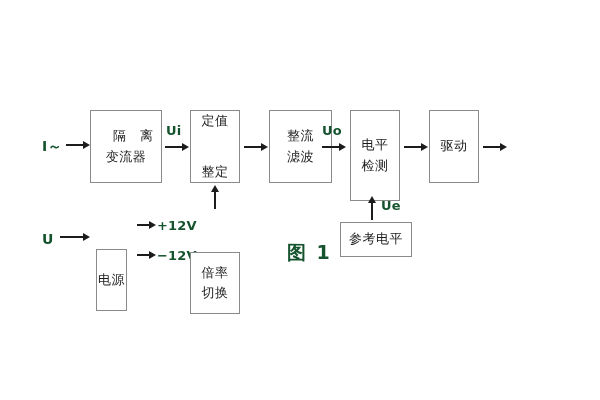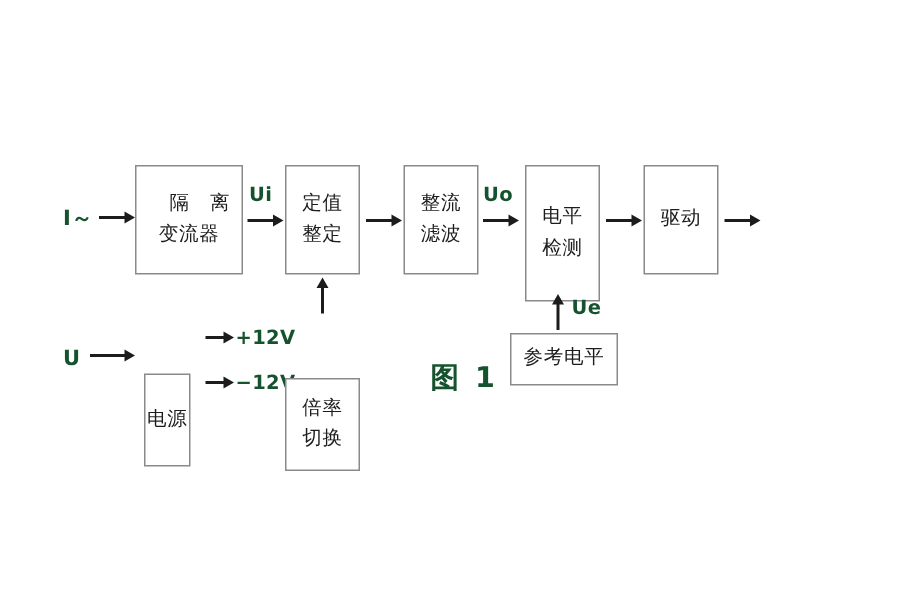--- a/index.html
+++ b/index.html
@@ -136,31 +136,31 @@
     <span class="ln spaced">隔 离</span>
     <span class="ln">变流器</span>
   </div>
 
   <div class="lbl lbl-sig" style="left:166px; top:124px;">Ui</div>
   <div class="arrow right" style="left:165px; top:142px; width:24px; height:10px;">
     <span class="shaft"></span>
       <span class="head"></span>
   </div>
 
-  <div class="box" style="left:190px; top:110px; width:50px; height:73px;">
+  <div class="box" style="left:190px; top:110px; width:50px; height:73px;justify-content:space-between;">
     <span class="ln">定值</span>
     <span class="ln">整定</span>
   </div>
 
   <div class="arrow right" style="left:244px; top:142px; width:24px; height:10px;">
     <span class="shaft"></span>
       <span class="head"></span>
   </div>
 
-  <div class="box" style="left:269px; top:110px; width:50px; height:73px;">
+  <div class="box" style="left:269px; top:110px; width:63px; height:73px;">
     <span class="ln">整流</span>
     <span class="ln">滤波</span>
   </div>
 
   <div class="lbl lbl-sig" style="left:322px; top:124px;">Uo</div>
   <div class="arrow right" style="left:322px; top:142px; width:24px; height:10px;">
     <span class="shaft"></span>
       <span class="head"></span>
   </div>
 

